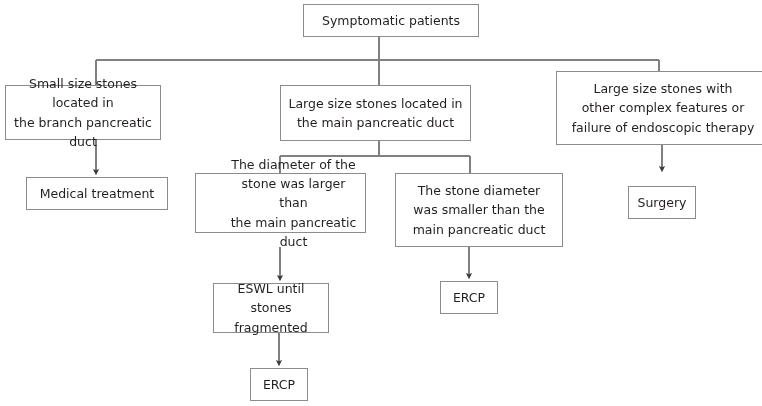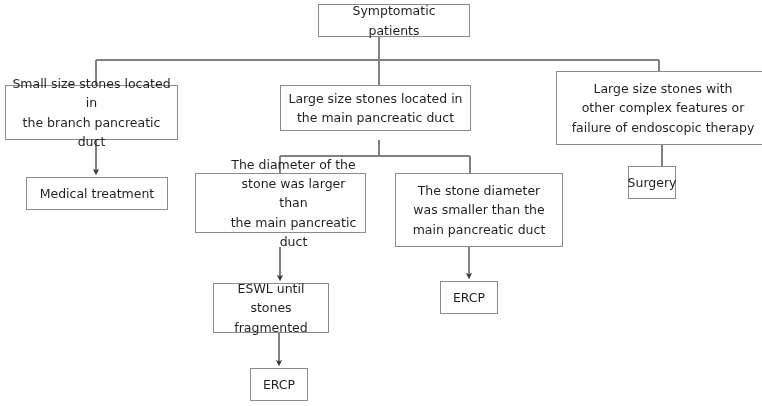--- a/index.html
+++ b/index.html
@@ -34,30 +34,30 @@
     font-size: 12.5px;
     line-height: 1.55;
     text-align: center;
     display: flex;
     align-items: center;
     justify-content: center;
     padding: 2px 6px;
     white-space: pre-line;
   }
   
-  #node-root      { left: 303px; top: 4px;   width: 152px; height: 33px; margin-left: 15px; }
+  #node-root      { left: 303px; top: 4px;   width: 176px; height: 33px; }
   
-  #node-small     { left: 5px;   top: 85px;  width: 173px; height: 55px; }
-  #node-large     { left: 280px; top: 85px;  width: 191px; height: 46px; }
+  #node-small     { left: 5px;   top: 85px;  width: 156px; height: 55px; }
+  #node-large     { left: 280px; top: 85px;  width: 191px; height: 56px; }
   #node-complex   { left: 556px; top: 71px;  width: 214px; height: 74px; }
   
   #node-medical   { left: 26px;  top: 177px; width: 142px; height: 33px; }
   #node-larger    { left: 195px; top: 173px; width: 171px; height: 60px; padding-left: 32px; }
   #node-smaller   { left: 395px; top: 173px; width: 168px; height: 74px; }
-  #node-surgery   { left: 628px; top: 166px; width: 48px;  height: 33px; }
+  #node-surgery   { left: 628px; top: 186px; width: 68px;  height: 33px; }
   
   #node-eswl      { left: 213px; top: 283px; width: 116px; height: 50px; }
   #node-ercp2     { left: 440px; top: 281px; width: 58px;  height: 33px; }
   
   #node-ercp1     { left: 250px; top: 368px; width: 58px;  height: 33px; }
 </style>
 </head>
 <body>
 
 <div id="flowchart-canvas">

